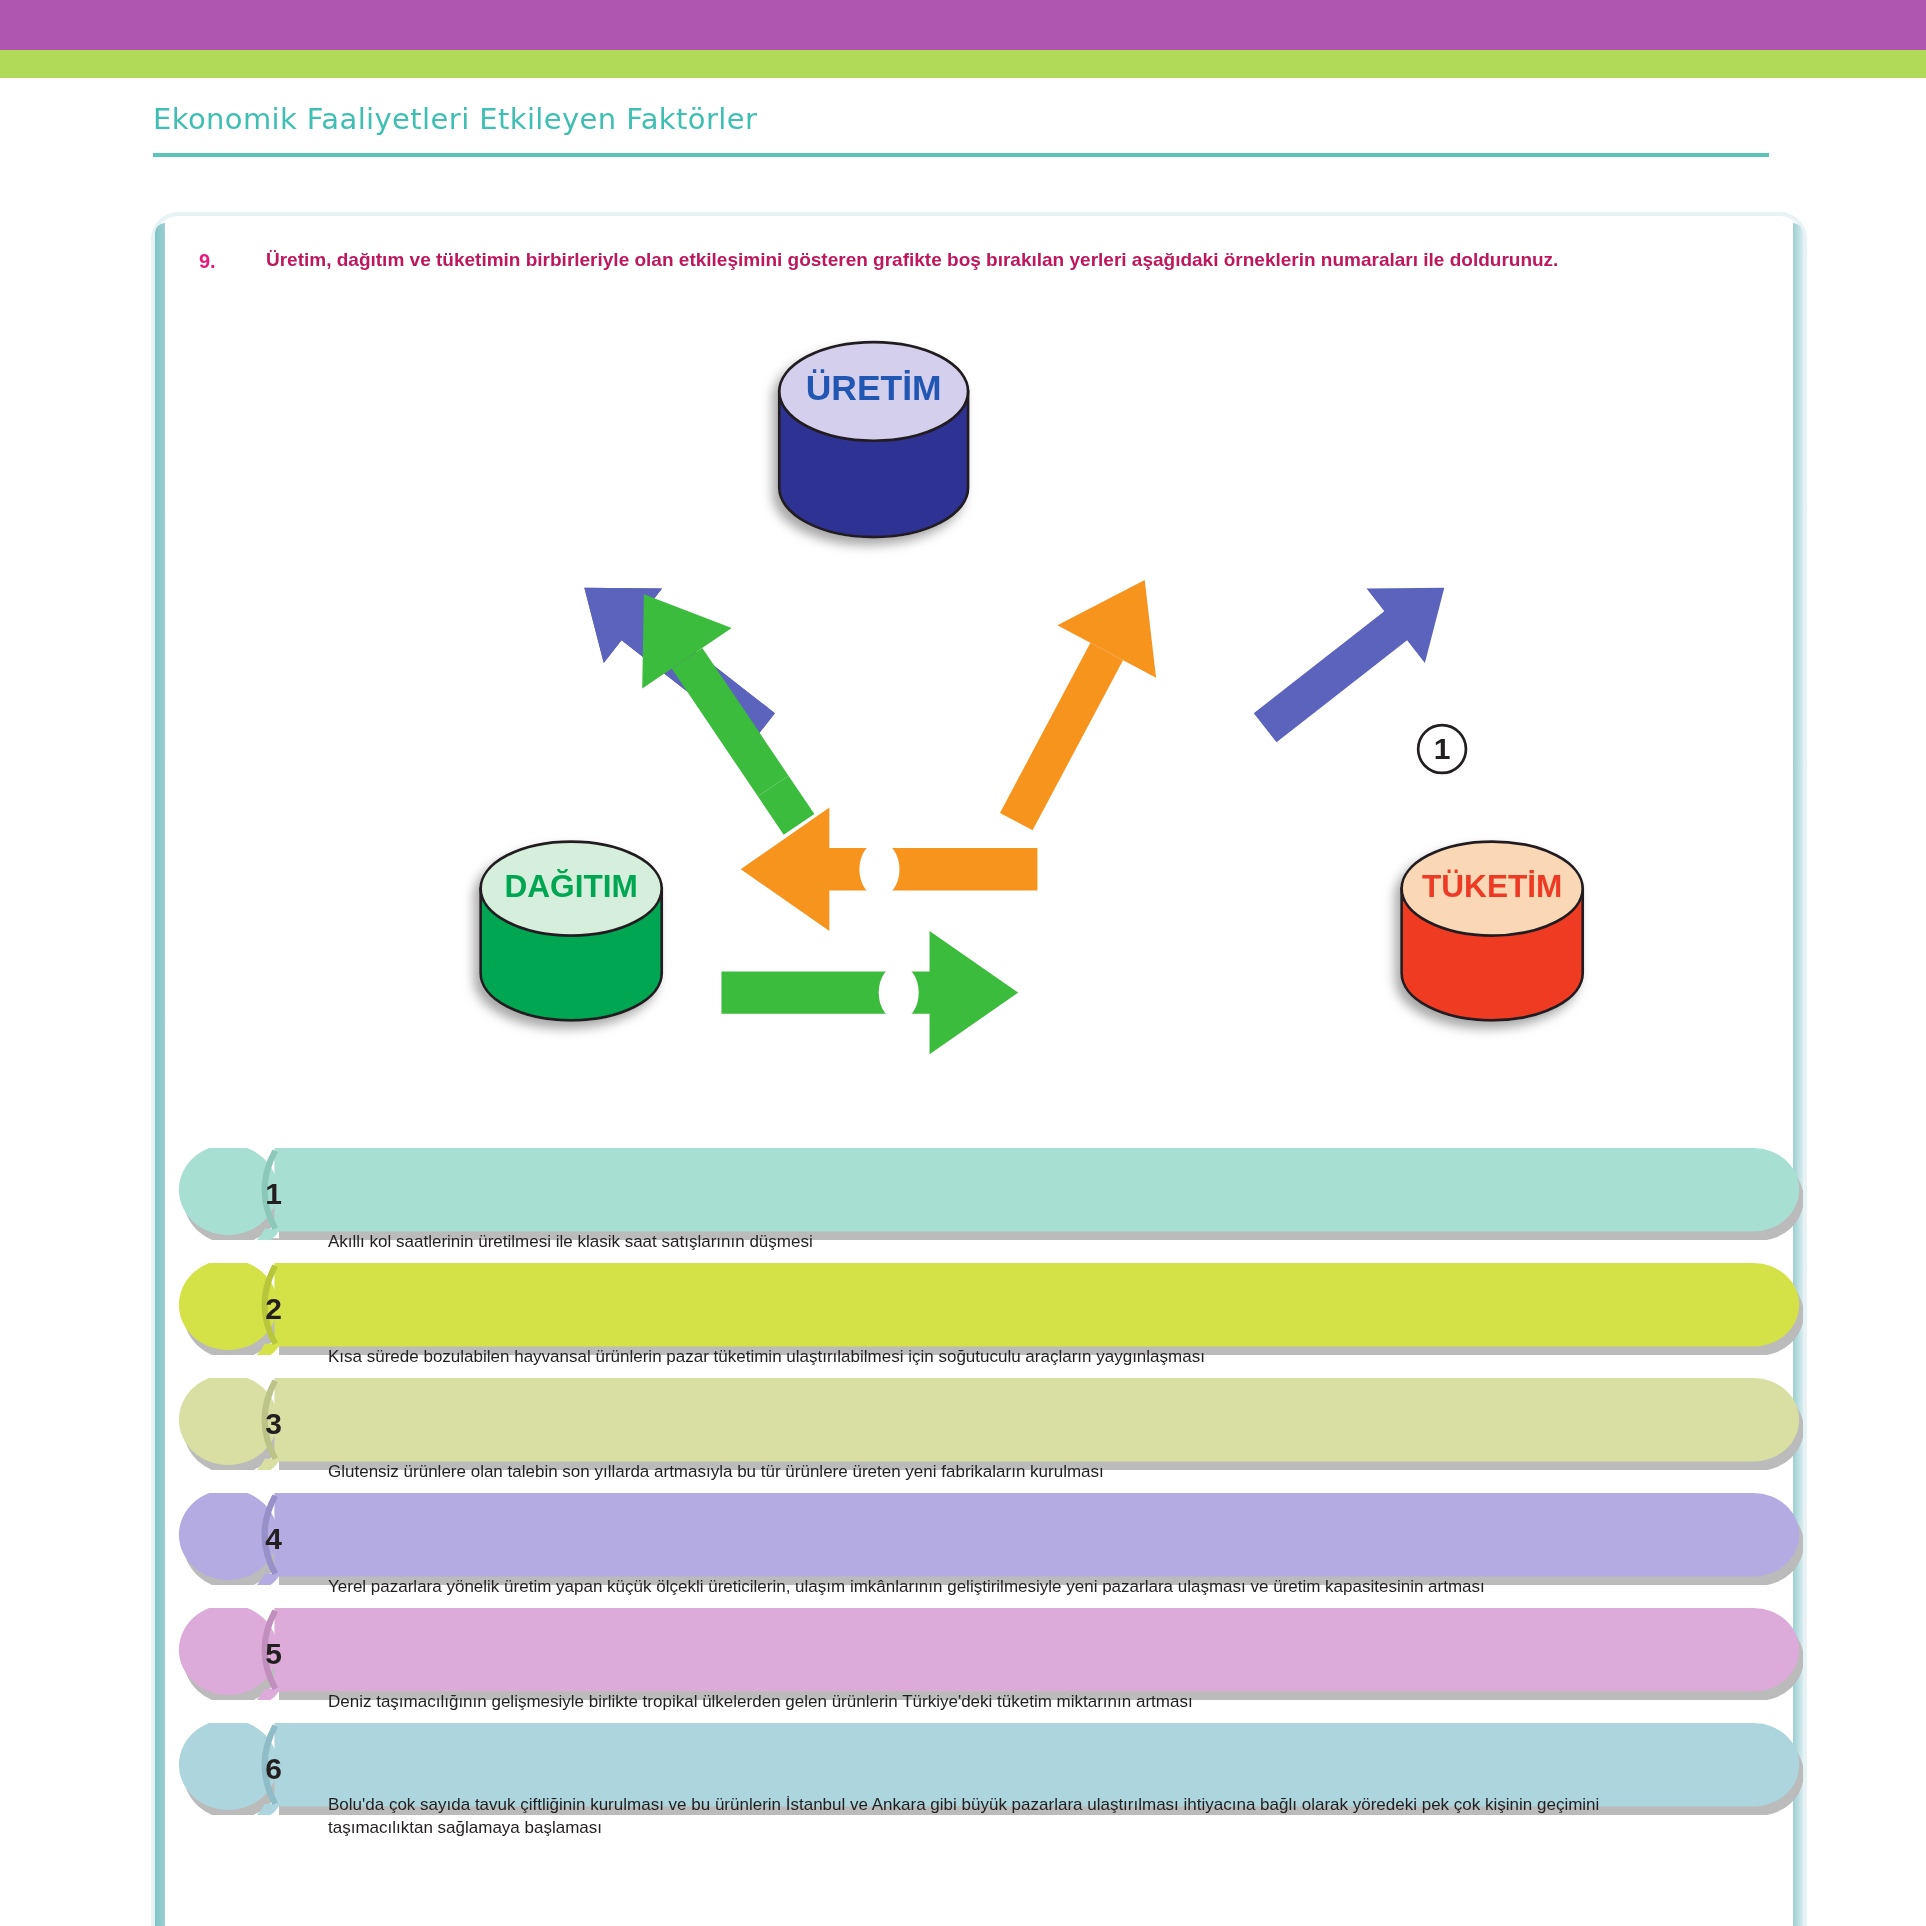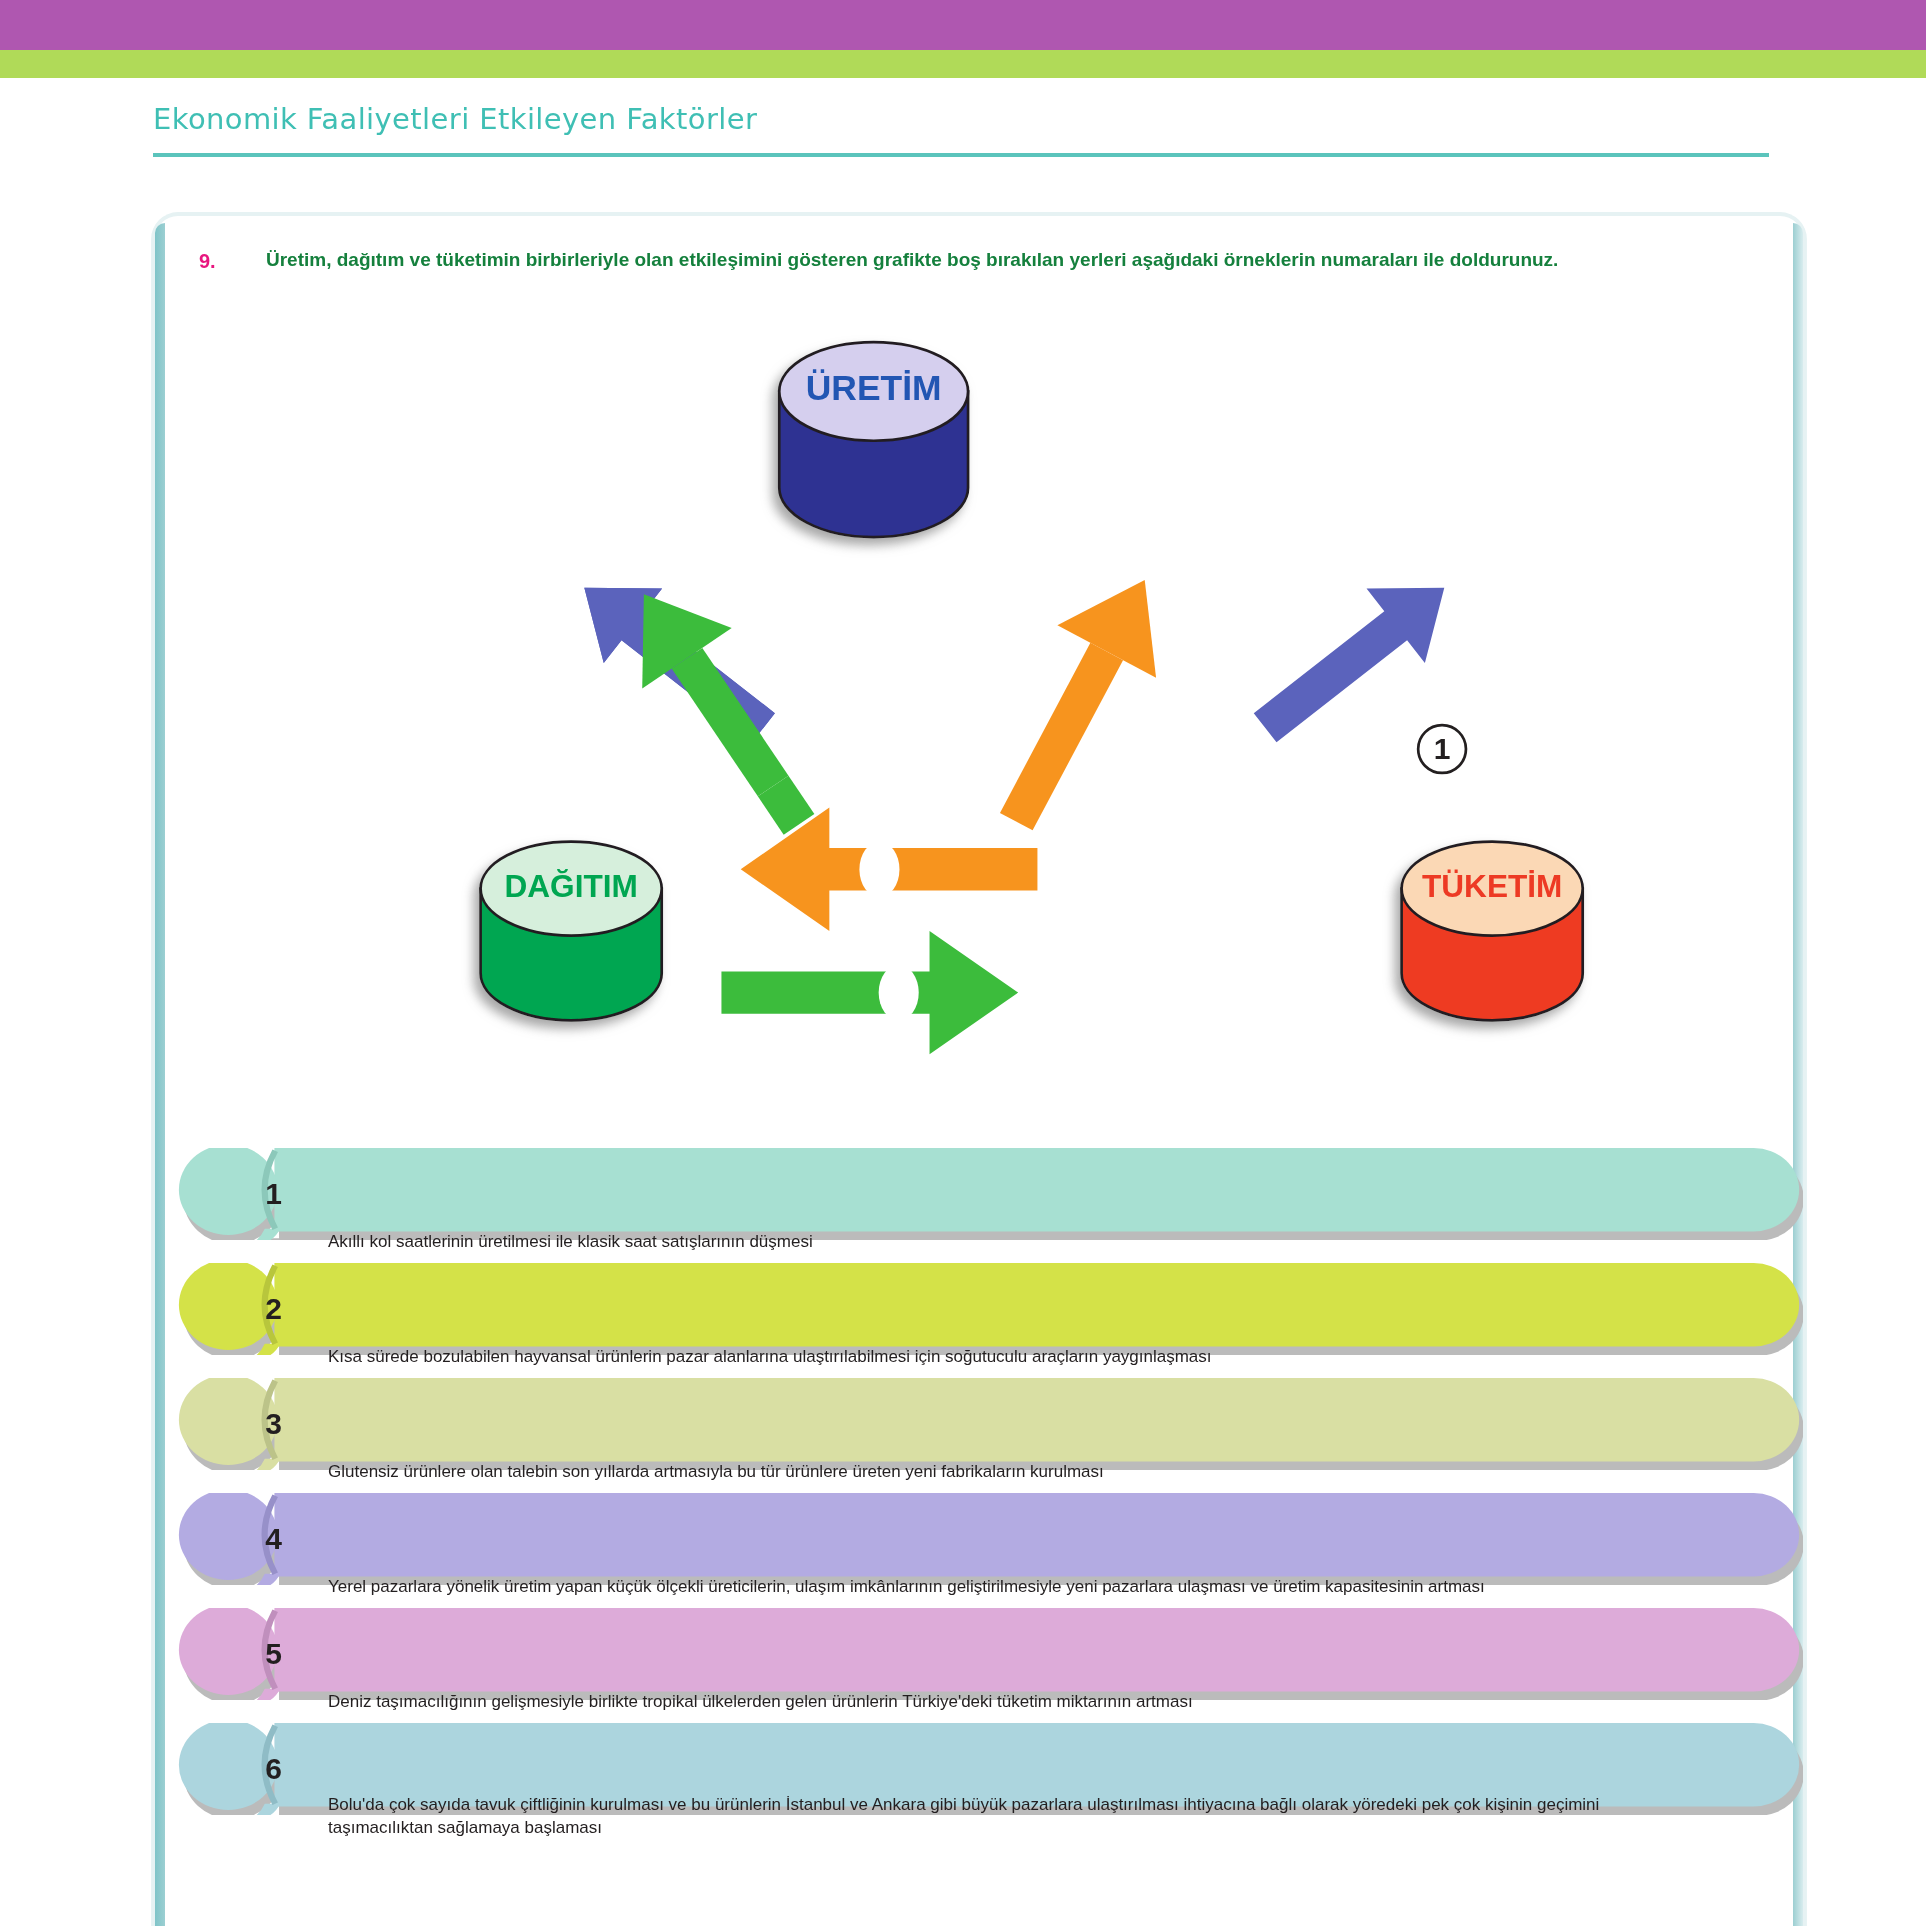--- a/index.html
+++ b/index.html
@@ -61,21 +61,21 @@
   }
 
   
   .q-number {
     position:absolute; left:199px; top:250px;
     font-size:20px; font-weight:bold; color:#E8167F;
     z-index:5;
   }
   .q-text {
     position:absolute; left:266px; top:247px; width:1475px;
-    font-size:19px; font-weight:bold; color:#15803d;
+    font-size:19px; font-weight:bold; color:#be185d;
     line-height:1.36; text-align:justify;
     z-index:5;
   }
 
   
   .diagram { position:absolute; left:155px; top:324px; width:1872px; height:763px; z-index:4; }
   .diagram svg { width:100%; height:100%; display:block; }
 
   
   .rows { position:absolute; left:155px; top:1148px; width:1648px; z-index:5; }
@@ -212,21 +212,21 @@
       <svg viewBox="0 0 4278 260" preserveAspectRatio="none">
         <path d="M310 10 H4150 a118 118 0 0 1 0 236 H310 z" fill="#bbbbbb" transform="translate(12,16)"></path>
         <circle cx="190" cy="128" r="128" fill="#bbbbbb" transform="translate(12,16)"></circle>
         <path d="M310 0 H4150 a118 118 0 0 1 0 236 H310 z" fill="#D4E248"></path>
         <circle cx="190" cy="118" r="128" fill="#D4E248"></circle>
         <path d="M285 228 q-18 42 -52 48 q68 4 92 -48 z" fill="#D4E248"></path>
         <path d="M312 8 q-55 110 0 220" stroke="#B8C63C" stroke-width="16" fill="none"></path>
       </svg>
     </div>
     <div class="row-num">2</div>
-    <div class="row-text">Kısa sürede bozulabilen hayvansal ürünlerin pazar alanlarına ulaştırılabilmesi için soğutuculu araçların yaygınlaşması</div>
+    <div class="row-text">Kısa sürede bozulabilen hayvansal ürünlerin pazar tüketimin ulaştırılabilmesi için soğutuculu araçların yaygınlaşması</div>
   </div>
 
   <div class="row">
     <div class="row-shape">
       <svg viewBox="0 0 4278 260" preserveAspectRatio="none">
         <path d="M310 10 H4150 a118 118 0 0 1 0 236 H310 z" fill="#bbbbbb" transform="translate(12,16)"></path>
         <circle cx="190" cy="128" r="128" fill="#bbbbbb" transform="translate(12,16)"></circle>
         <path d="M310 0 H4150 a118 118 0 0 1 0 236 H310 z" fill="#D9DFA3"></path>
         <circle cx="190" cy="118" r="128" fill="#D9DFA3"></circle>
         <path d="M285 228 q-18 42 -52 48 q68 4 92 -48 z" fill="#D9DFA3"></path>

